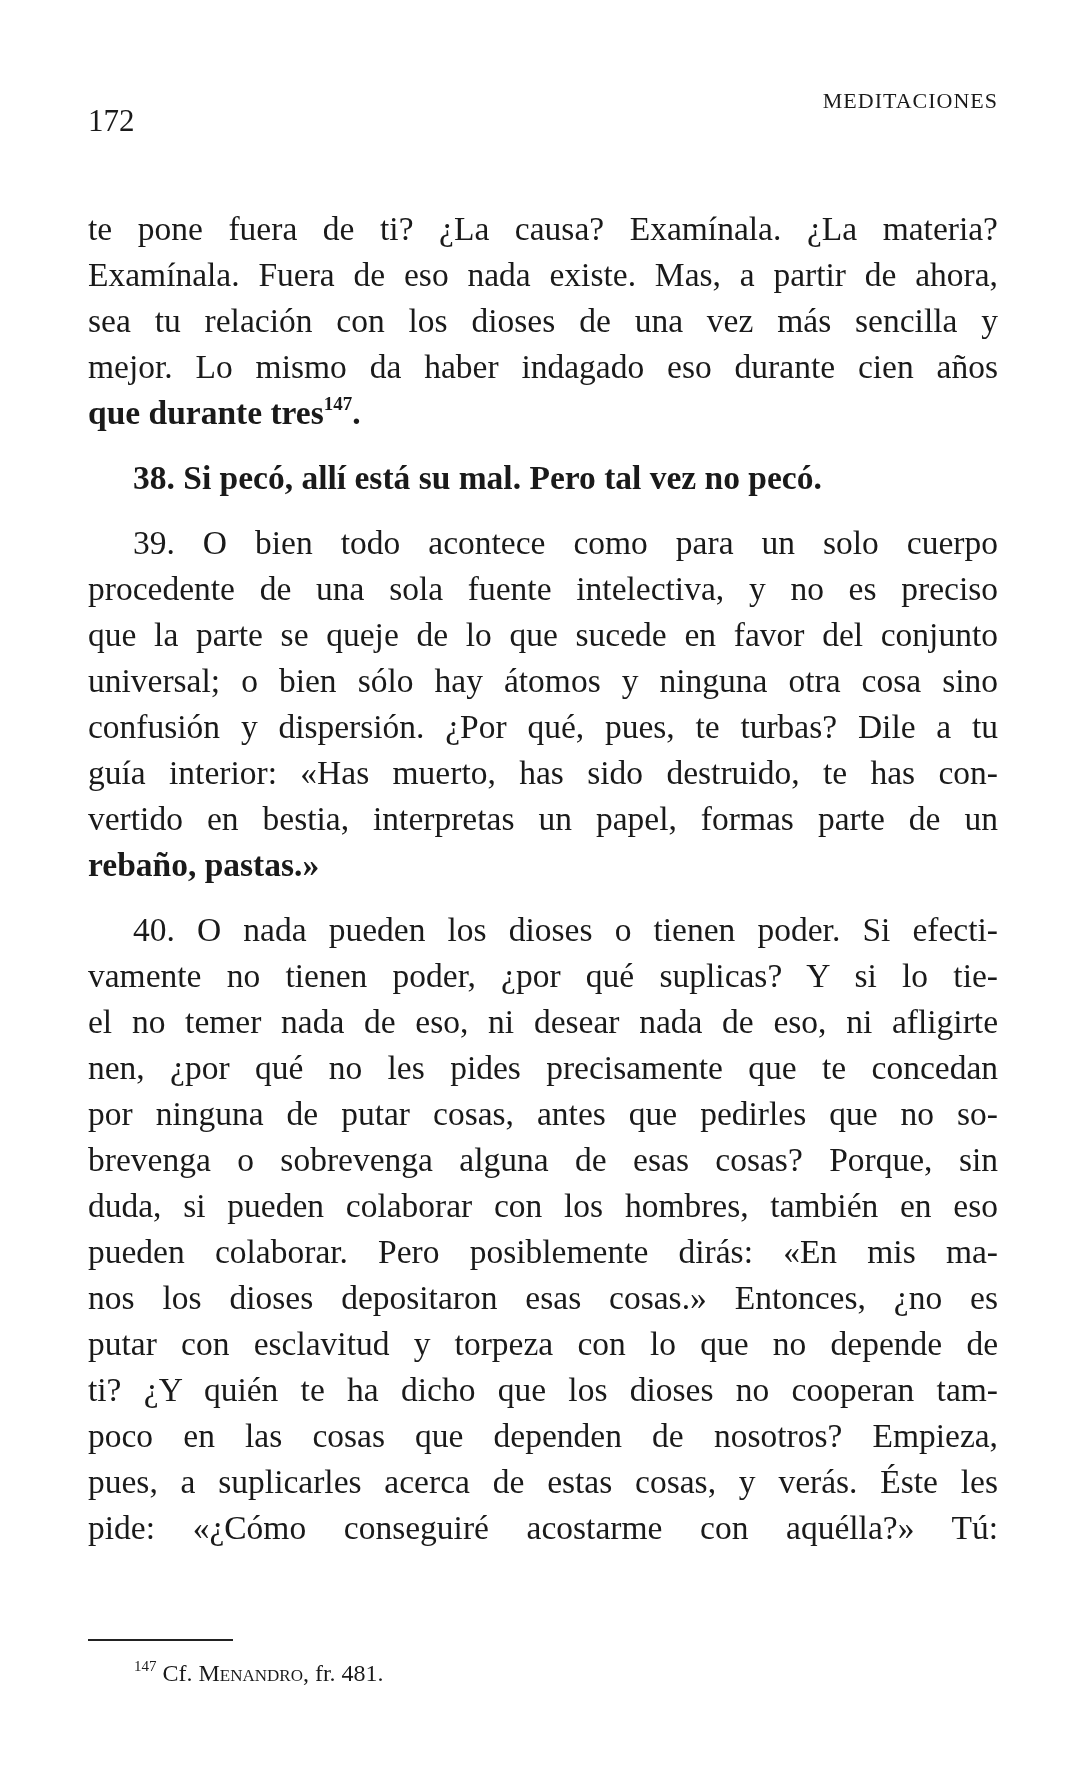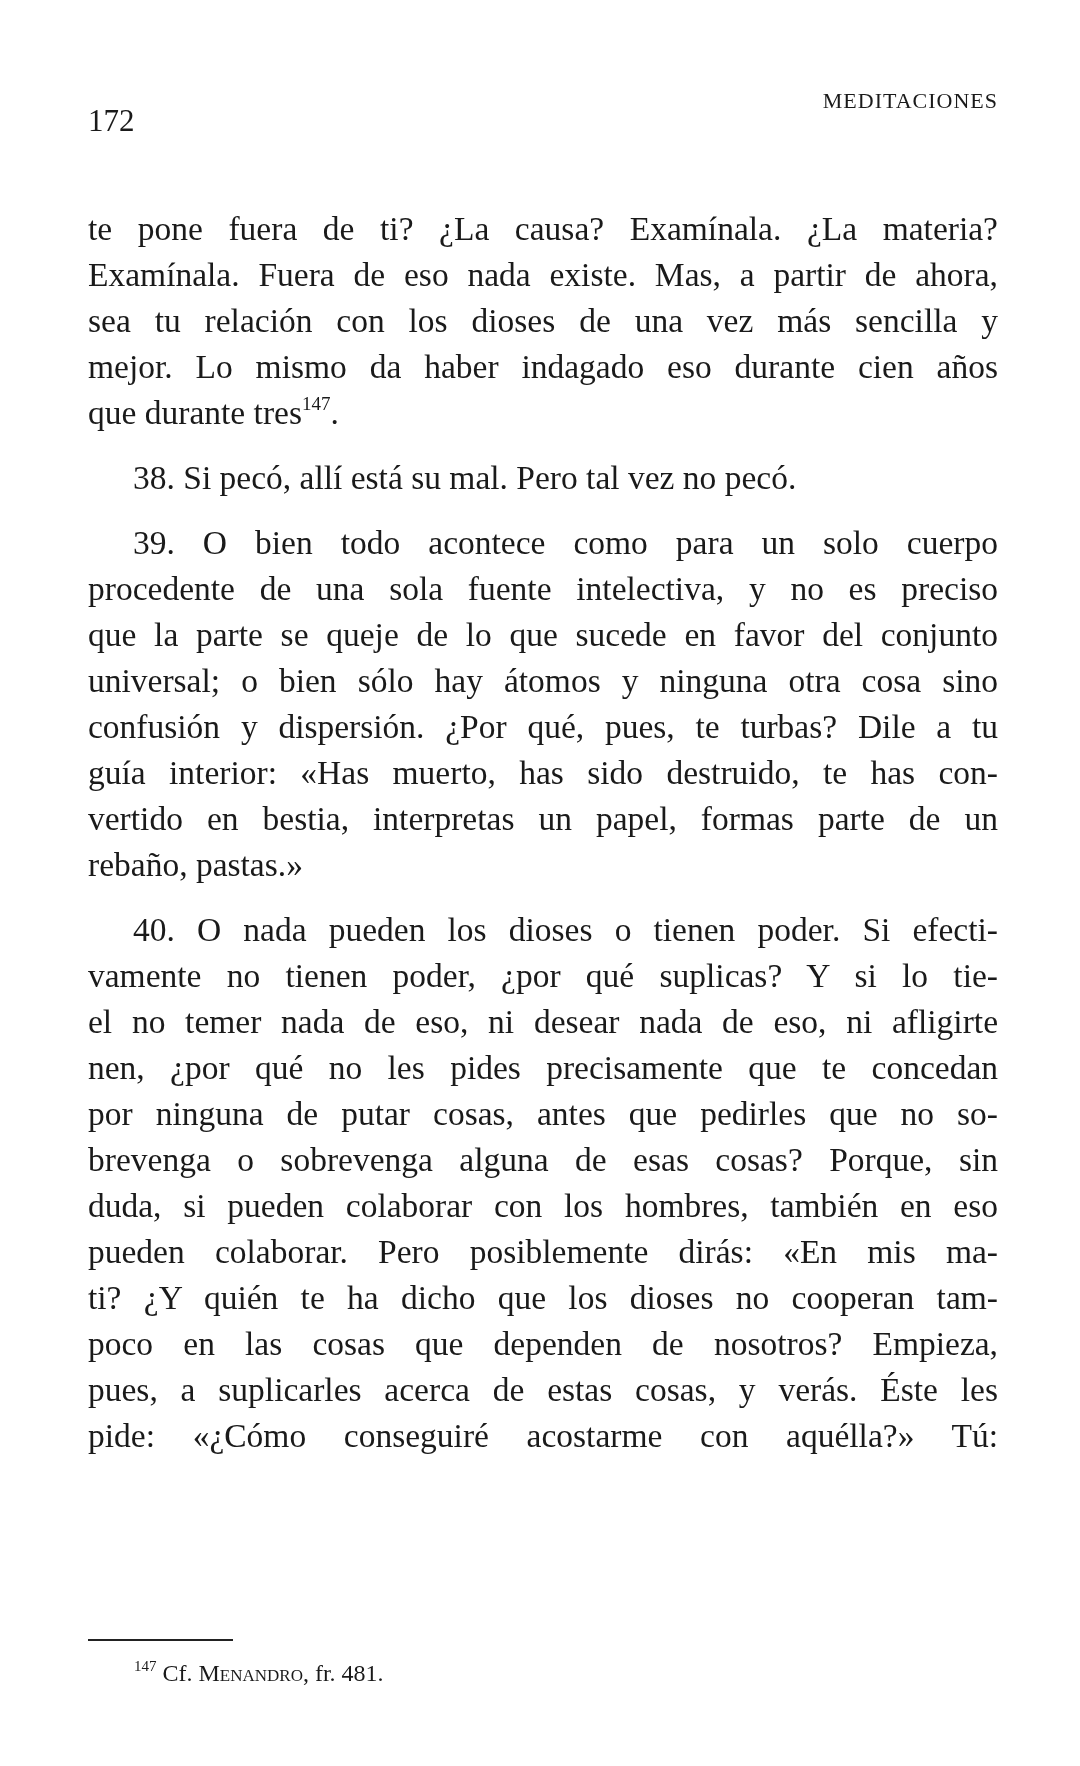--- a/index.html
+++ b/index.html
@@ -5,21 +5,21 @@
   html, body { margin: 0; padding: 0; background: #ffffff; }
   body { width: 1080px; height: 1766px; position: relative; overflow: hidden;
          font-family: "Liberation Serif", "DejaVu Serif", serif; color: #1a1a1a; }
   .header { position: absolute; top: 82px; left: 88px; width: 910px; height: 40px; }
   .page-num { position: absolute; left: 0; top: 0; font-size: 31px; margin-top: 21px; }
   .running-title { position: absolute; left: 0; right: 0; top: 6px; text-align: right;
                    font-size: 22px; letter-spacing: 1px; }
   .body { position: absolute; top: 206px; left: 88px; width: 910px; }
   .line { font-size: 33.5px; line-height: 46px; height: 46px; white-space: nowrap;
           text-align: justify; text-align-last: justify; }
-  .line.last { text-align-last: left; }
+  .line.last { text-align-last: left; font-weight: bold; }
   .line.indent { padding-left: 45px; }
   .para { margin-bottom: 19px; }
   sup.fn { font-size: 19px; vertical-align: 14px; line-height: 0; }
   .rule { position: absolute; left: 88px; top: 1639px; width: 145px; height: 2px; background: #222; }
   .footnote { position: absolute; left: 134px; top: 1660px; font-size: 24px; }
   .footnote sup { font-size: 15px; vertical-align: 10px; line-height: 0; }
   .sc { font-variant: small-caps; }
 </style>
 </head>
 <body>
@@ -56,20 +56,22 @@
 
   <div class="para">
     <div class="line indent">40. O nada pueden los dioses o tienen poder. Si efecti-</div>
     <div class="line">vamente no tienen poder, ¿por qué suplicas? Y si lo tie-</div>
     <div class="line">el no temer nada de eso, ni desear nada de eso, ni afligirte</div>
     <div class="line">nen, ¿por qué no les pides precisamente que te concedan</div>
     <div class="line">por ninguna de putar cosas, antes que pedirles que no so-</div>
     <div class="line">brevenga o sobrevenga alguna de esas cosas? Porque, sin</div>
     <div class="line">duda, si pueden colaborar con los hombres, también en eso</div>
     <div class="line">pueden colaborar. Pero posiblemente dirás: «En mis ma-</div>
+    <div class="line">nos los dioses depositaron esas cosas.» Entonces, ¿no es</div>
+    <div class="line">putar con esclavitud y torpeza con lo que no depende de</div>
     <div class="line">ti? ¿Y quién te ha dicho que los dioses no cooperan tam-</div>
     <div class="line">poco en las cosas que dependen de nosotros? Empieza,</div>
     <div class="line">pues, a suplicarles acerca de estas cosas, y verás. Éste les</div>
     <div class="line">pide: «¿Cómo conseguiré acostarme con aquélla?» Tú:</div>
   </div>
 </div>
 
 <div class="rule"></div>
 
 <div class="footnote">

